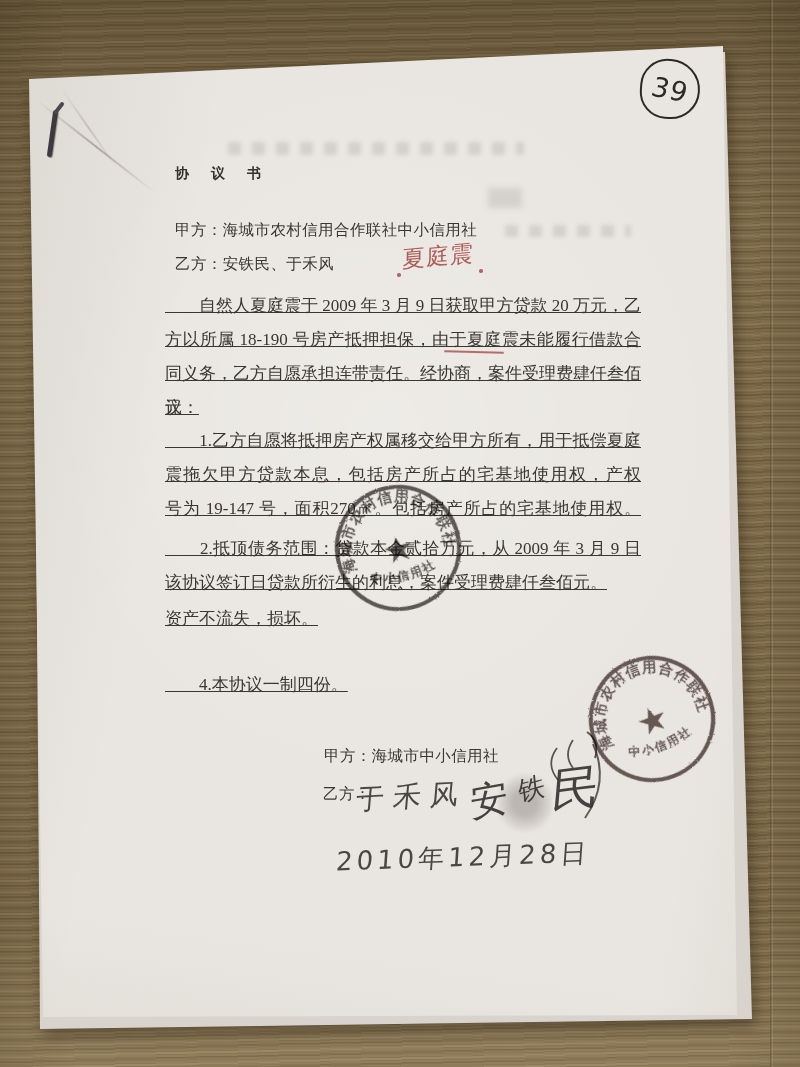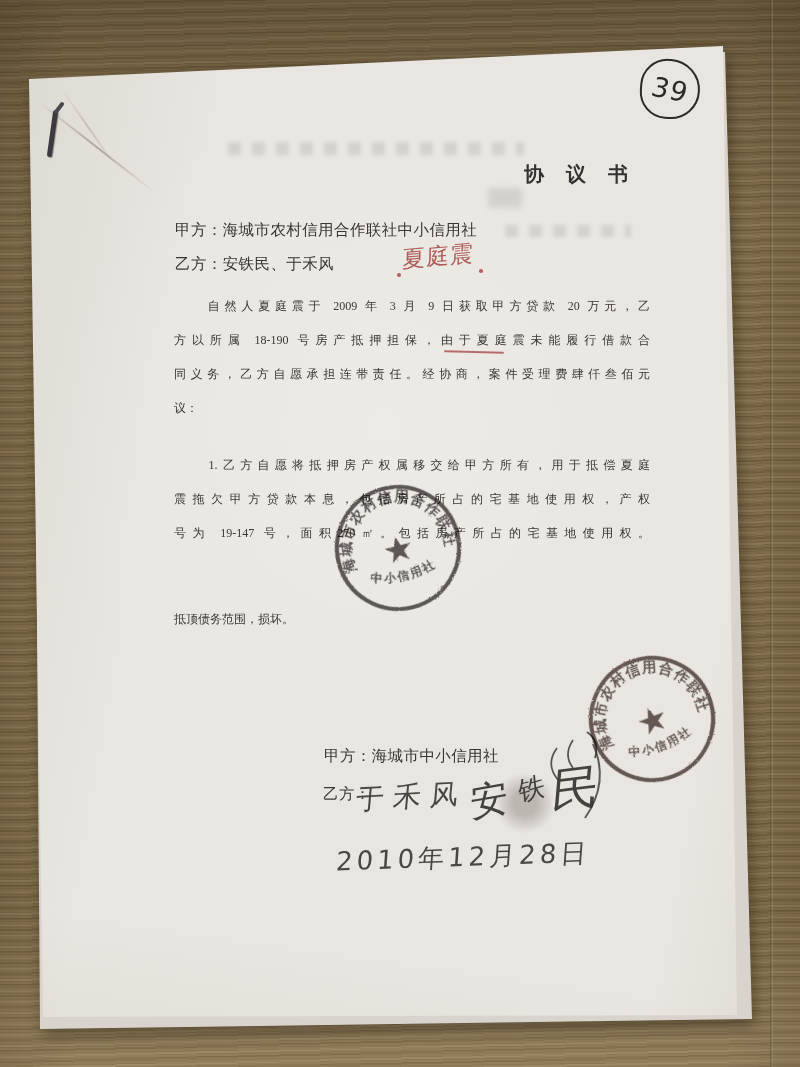--- a/index.html
+++ b/index.html
@@ -37,24 +37,24 @@
     background:repeating-linear-gradient(90deg, rgba(110,104,98,.38) 0 13px, rgba(0,0,0,0) 13px 24px);}
   .bleed.b1{left:228px;top:142px;width:296px;height:13px;}
   .bleed.b2{left:505px;top:225px;width:126px;height:12px;}
   .bleed.b3{left:488px;top:188px;width:34px;height:20px;filter:blur(3px);opacity:.35;
     background:rgba(110,104,98,.5);}
   .pagenum-circle{position:absolute;left:640px;top:59px;width:56px;height:56px;
     border:2.6px solid #2c2a27;border-radius:47% 53% 50% 46%;transform:rotate(4deg);
     display:flex;align-items:center;justify-content:center;}
   .pagenum-circle span{font-family:"DejaVu Sans",sans-serif;font-size:27px;color:#2c2a27;
     transform:rotate(7deg) skewX(-4deg);letter-spacing:1px;}
-  .doc-title{position:absolute;left:175px;top:157px;width:475px;text-align:right;
-    font-size:20px;font-weight:bold;color:#343130;letter-spacing:22px;line-height:34px;}
+  .doc-title{position:absolute;left:175px;top:157px;width:475px;text-align:left;
+    font-size:14px;font-weight:bold;color:#343130;letter-spacing:22px;line-height:34px;}
   .line-abs{position:absolute;font-size:15.5px;color:#3a3632;line-height:32px;letter-spacing:.4px;}
-  .para{position:absolute;left:174px;width:476px;font-size:12px;color:#3a3632;}
+  .para{position:absolute;left:165px;width:476px;font-size:17px;color:#3a3632;text-decoration:underline;}
   .tl{height:34px;line-height:34px;text-align:justify;text-align-last:justify;}
   .tl.last-left{text-align-last:left;}
   .red-note{position:absolute;left:402px;top:241px;font-size:23px;color:#a84e4a;
     transform:rotate(-5deg) skewX(-6deg);font-family:"DejaVu Sans",sans-serif;letter-spacing:1px;opacity:.9;}
   .red-dot{position:absolute;width:3.5px;height:3.5px;border-radius:50%;background:#a84e4a;opacity:.85;}
   .red-dot.d1{left:397px;top:273px;}
   .red-dot.d2{left:479px;top:269px;}
   .red-underline{position:absolute;left:444px;top:351px;width:60px;height:2.2px;background:#a84e4a;
     opacity:.8;transform:rotate(1.5deg);filter:blur(.3px);border-radius:2px;}
   .hand{font-family:"DejaVu Sans",sans-serif;color:#2e2c2a;}
@@ -108,27 +108,34 @@
       <div class="red-dot d2"></div>
 
       <div class="para" style="top:289px;">
           <div class="tl">　　自然人夏庭震于 2009 年 3 月 9 日获取甲方贷款 20 万元，乙</div>
           <div class="tl">方以所属 18-190 号房产抵押担保，由于夏庭震未能履行借款合</div>
           <div class="tl">同义务，乙方自愿承担连带责任。经协商，案件受理费肆仟叁佰元</div>
           <div class="tl last-left">议：</div>
         </div>
       <div class="red-underline"></div>
 
-      <div class="para" style="top:424px;margin-top:24px;">
+      <div class="para" style="top:424px;">
           <div class="tl">　　1.乙方自愿将抵押房产权属移交给甲方所有，用于抵偿夏庭</div>
           <div class="tl">震拖欠甲方贷款本息，包括房产所占的宅基地使用权，产权</div>
           <div class="tl">号为 19-147 号，面积270㎡。包括房产所占的宅基地使用权。</div>
         </div>
+      <div class="para" style="top:532px;">
+          <div class="tl">　　2.抵顶债务范围：贷款本金贰拾万元，从 2009 年 3 月 9 日</div>
+          <div class="tl last-left">该协议签订日贷款所衍生的利息，案件受理费肆仟叁佰元。</div>
+        </div>
       <div class="para" style="top:602px;">
-          <div class="tl last-left">抵顶债务范围，损坏。</div>
+          <div class="tl last-left">资产不流失，损坏。</div>
+        </div>
+      <div class="para" style="top:668px;">
+          <div class="tl last-left">　　4.本协议一制四份。</div>
         </div>
 
       <div class="line-abs" style="left:324px;top:740px;">甲方：海城市中小信用社</div>
       <div class="line-abs" style="left:323px;top:778px;">乙方：</div>
 
       <div class="fingerprint"></div>
       <div class="sig-yu hand">于禾风</div>
       <div class="sig-an hand">
           <span>安</span>
           <span>铁</span>

